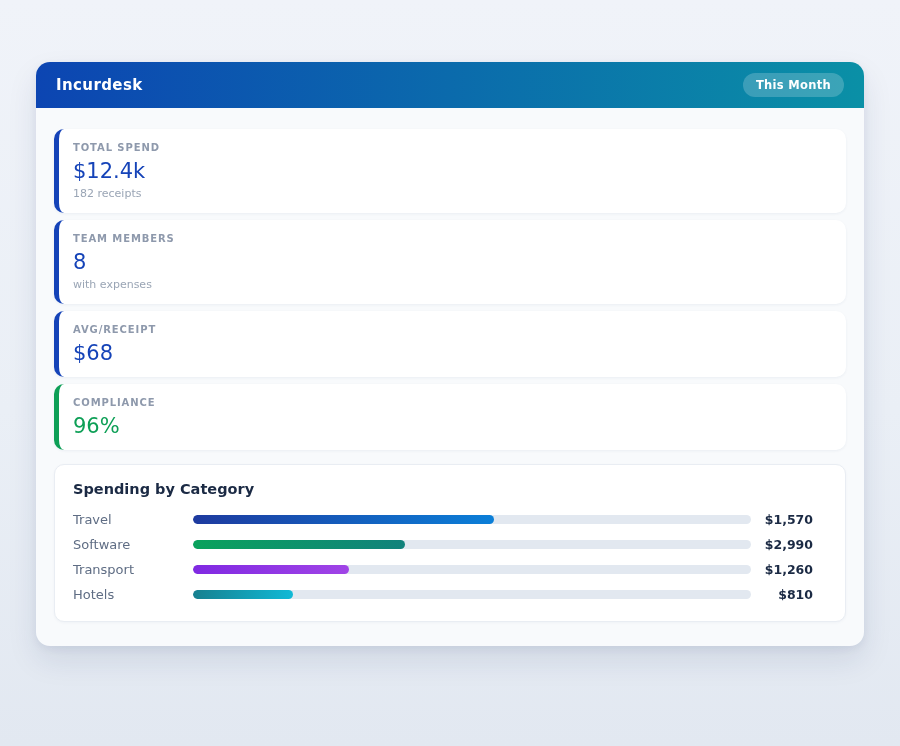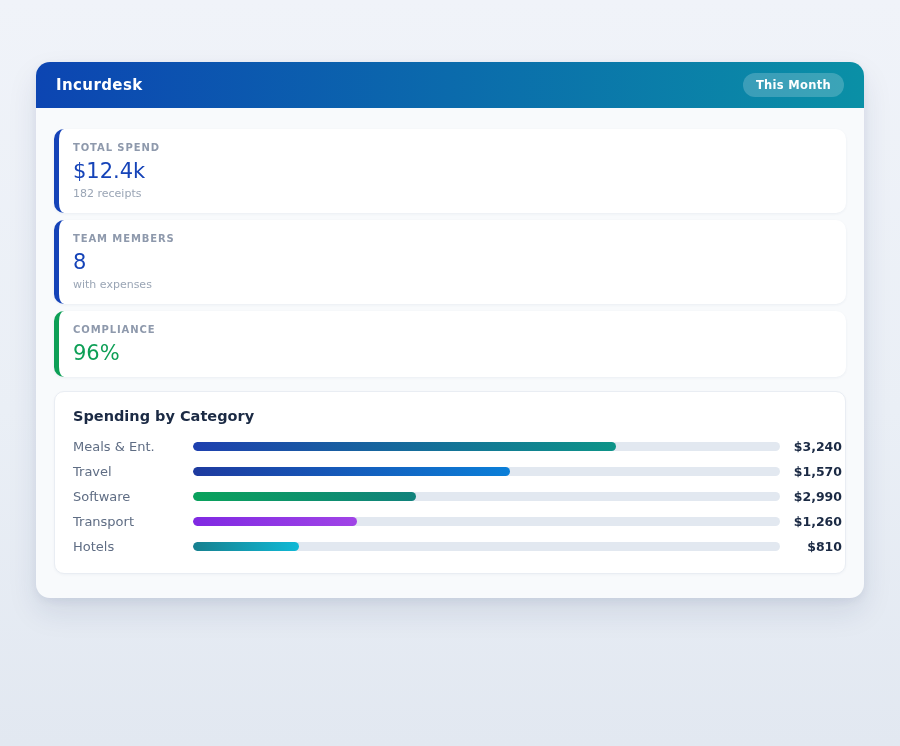--- a/index.html
+++ b/index.html
@@ -72,21 +72,21 @@
   .stat-sub {
     font-size: 11px;
     color: #9aa5b5;
     margin-top: 5px;
   }
   .category-card {
     background: #ffffff;
     border: 1px solid #e9edf3;
     border-radius: 10px;
     margin-top: 14px;
-    padding: 16px 3px 14px 18px;
+    padding: 16px 32px 14px 18px;
     box-shadow: 0 1px 3px rgba(25, 45, 95, 0.04);
   }
   .category-title {
     font-size: 14.5px;
     font-weight: bold;
     color: #1b2a44;
     margin-bottom: 10px;
   }
   .category-row {
     display: flex;
@@ -138,36 +138,33 @@
       <div class="stat-value" style="color: rgb(21, 67, 184);">$12.4k</div>
       <div class="stat-sub">182 receipts</div>
     </div>
 
     <div class="stat-card" style="border-left-color: rgb(21, 67, 184);">
       <div class="stat-label">TEAM MEMBERS</div>
       <div class="stat-value" style="color: rgb(21, 67, 184);">8</div>
       <div class="stat-sub">with expenses</div>
     </div>
 
+    <div class="stat-card" style="border-left-color: rgb(21, 67, 184);">
+      <div class="stat-label">AVG/RECEIPT</div>
+      <div class="stat-value" style="color: rgb(21, 67, 184);">$68</div>
+    </div>
 
     <div class="stat-card" style="border-left-color: rgb(13, 159, 86);">
       <div class="stat-label">COMPLIANCE</div>
       <div class="stat-value" style="color: rgb(13, 159, 86);">96%</div>
     </div>
 
     <div class="category-card">
       <div class="category-title">Spending by Category</div>
 
-      <div class="category-row">
-        <div class="category-label">Meals &amp; Ent.</div>
-        <div class="bar-track" style="background: rgb(226, 232, 240);">
-            <div class="bar-fill" style="width: 72%; background: linear-gradient(90deg, rgb(30, 64, 175), rgb(13, 148, 136));"></div>
-          </div>
-        <div class="category-value">$3,240</div>
-      </div>
 
       <div class="category-row">
         <div class="category-label">Travel</div>
         <div class="bar-track" style="background: rgb(226, 232, 240);">
             <div class="bar-fill" style="width: 54%; background: linear-gradient(90deg, rgb(30, 58, 159), rgb(11, 127, 216));"></div>
           </div>
         <div class="category-value">$1,570</div>
       </div>
 
       <div class="category-row">

